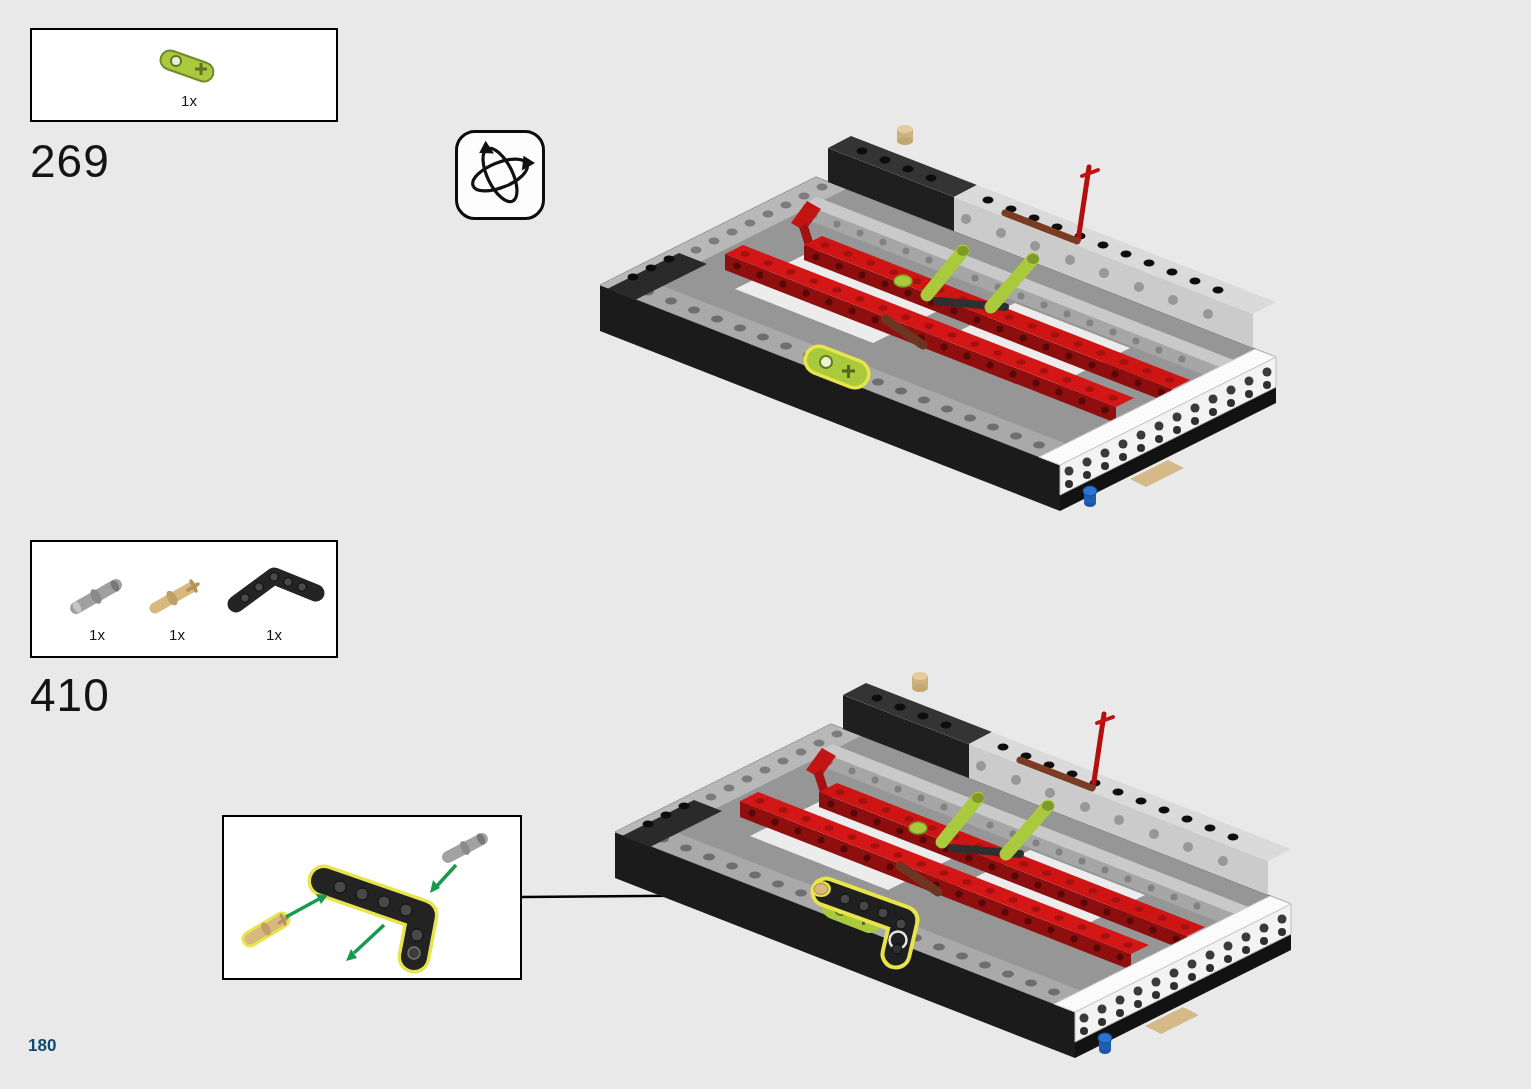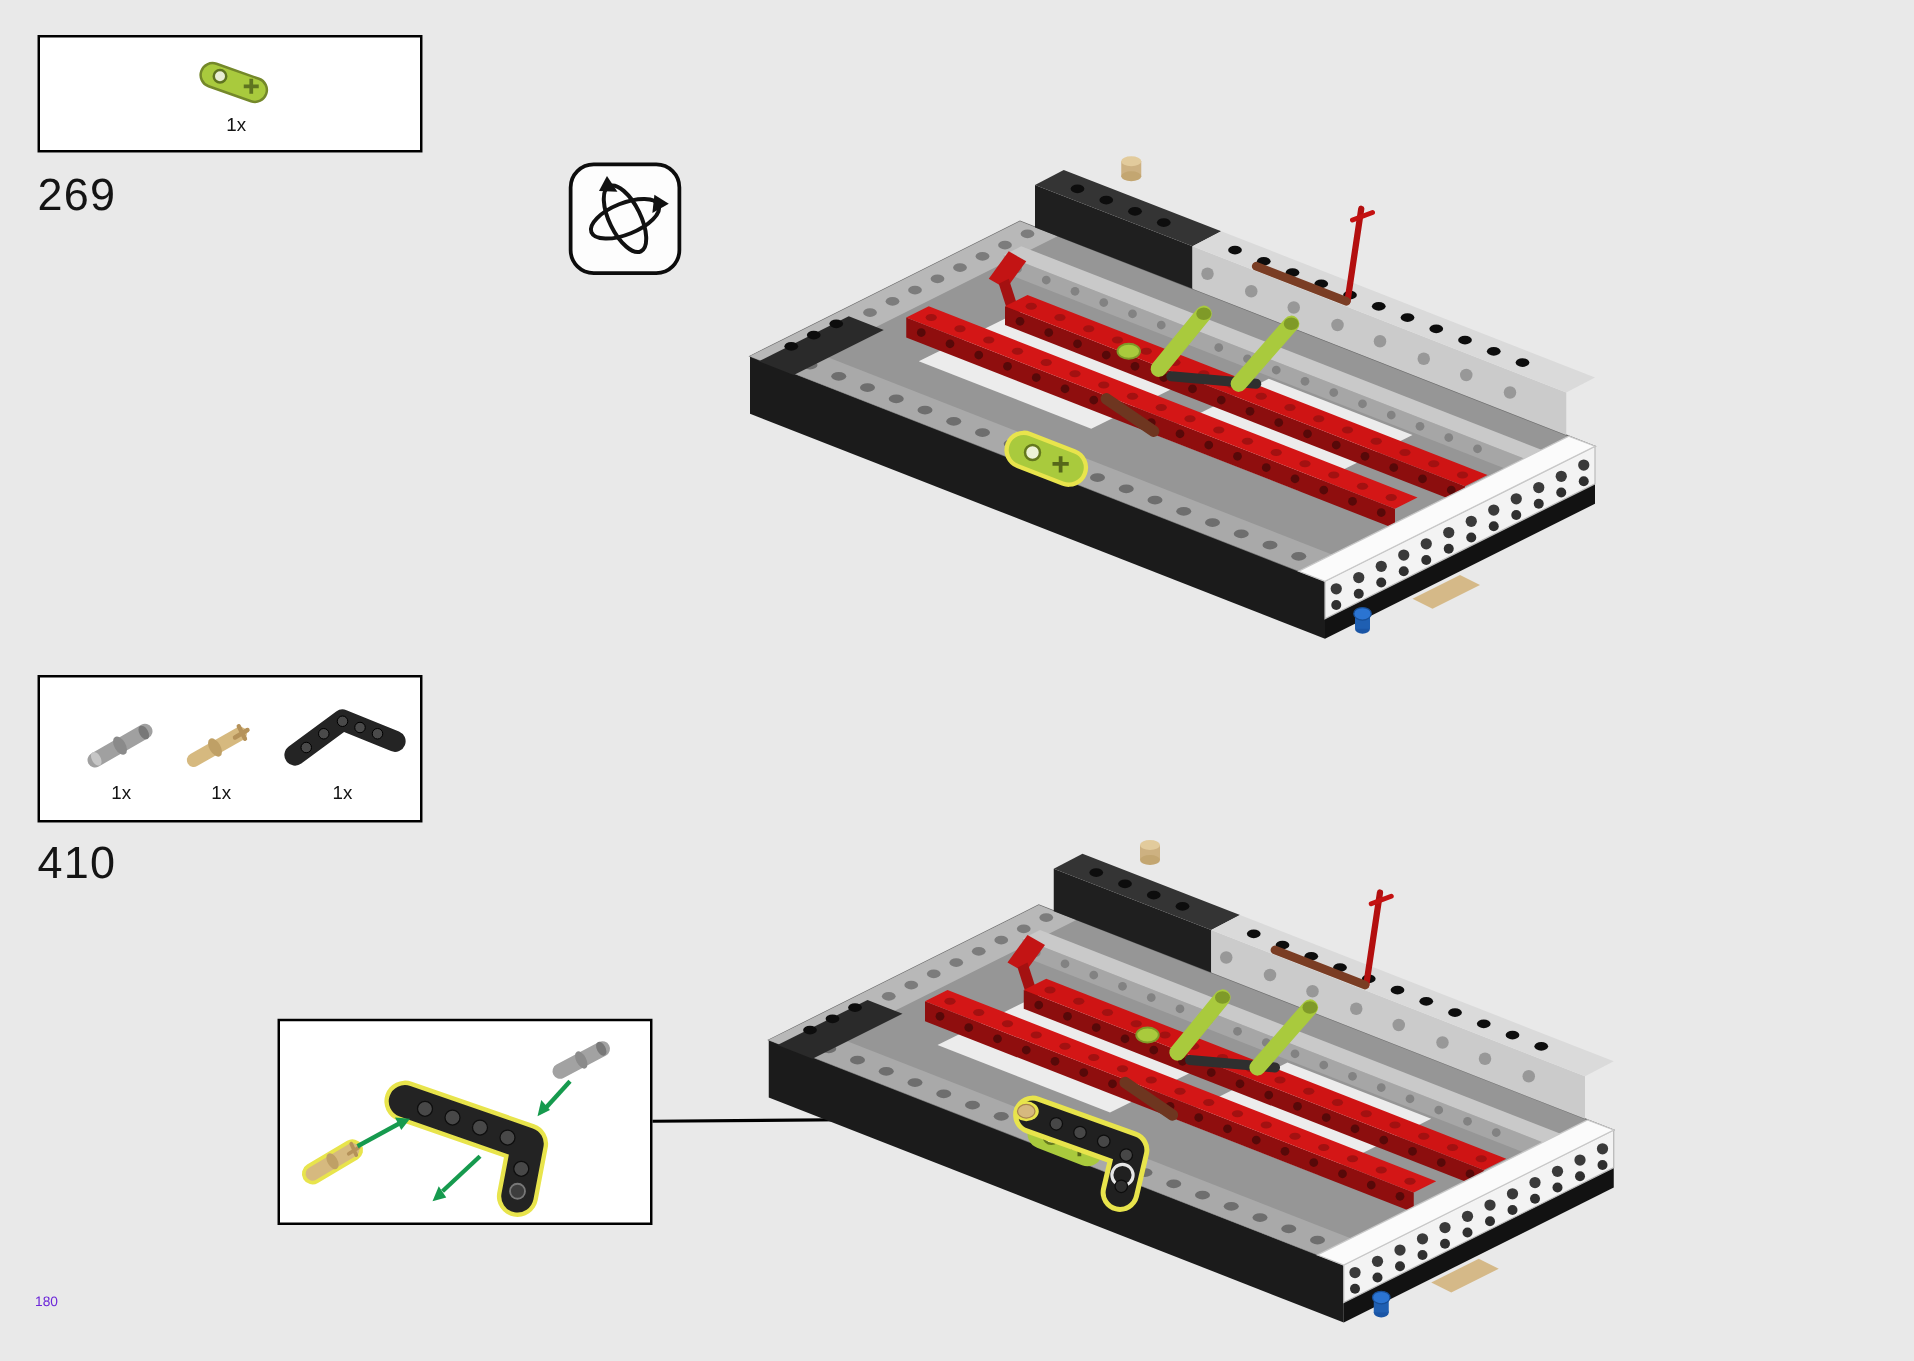--- a/index.html
+++ b/index.html
@@ -3,23 +3,23 @@
 <meta charset="utf-8">
 <style>
   html,body{margin:0;padding:0;}
   body{
     width:1531px;height:1089px;position:relative;overflow:hidden;
     background:#e9e9e9;
     font-family:"Liberation Sans", sans-serif;color:#111;
   }
   .abs{position:absolute;}
   .box{background:#ffffff;border:2px solid #000;box-sizing:border-box;}
-  .stepnum{font-size:36px;line-height:1;color:#141414;letter-spacing:1px;}
+  .stepnum{font-size:46px;line-height:1;color:#141414;letter-spacing:1px;}
   .count{font-size:15px;color:#141414;text-align:center;}
-  .pagenum{font-size:11px;font-weight:normal;color:#6d28d9;}
+  .pagenum{font-size:17px;font-weight:bold;color:#0c4a6e;}
   .rotatebadge{
     width:90px;height:90px;background:#fdfdfd;border:3px solid #0c0c0c;
     border-radius:20px;box-sizing:border-box;display:flex;align-items:center;justify-content:center;
   }
   svg{display:block;}
 </style>
 </head>
 <body>
 
 <svg width="0" height="0" style="position:absolute" aria-hidden="true">

